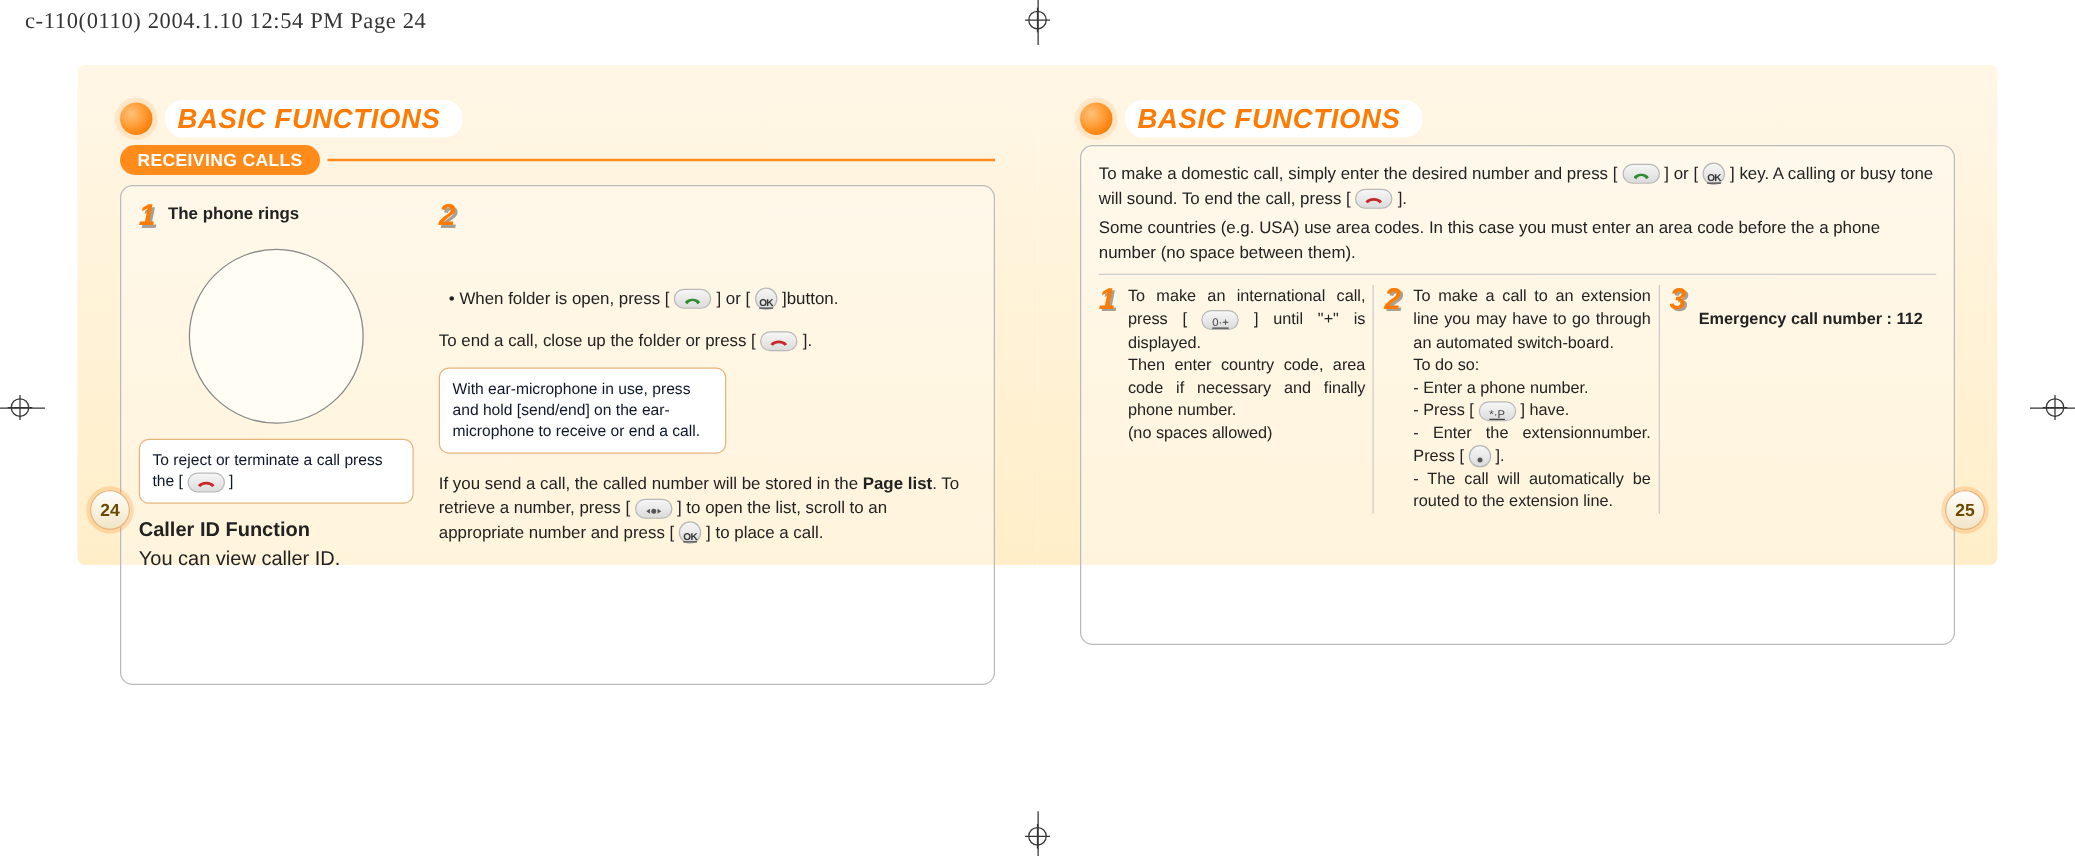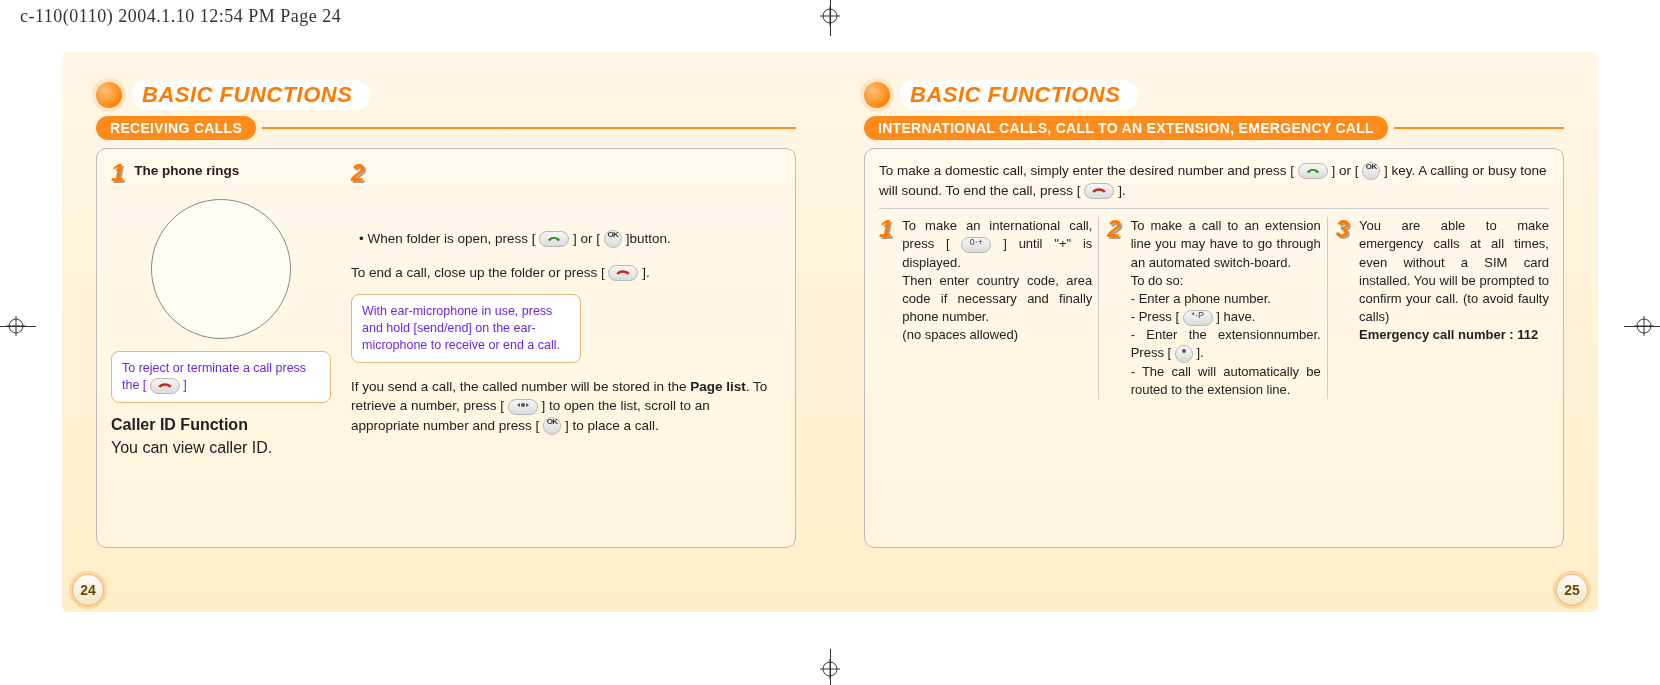--- a/index.html
+++ b/index.html
@@ -28,21 +28,21 @@
   .spread {
     position: absolute;
     top: 52px;
     left: 62px;
     width: 1536px;
     height: 560px;
     display: flex;
   }
   .page {
     width: 768px;
-    height: 560px;
+    height: 400px;
     background: linear-gradient(180deg,#fff6e6 0%,#ffeec8 100%);
     position: relative;
     padding: 28px 34px 24px 34px;
     border-radius: 6px;
   }
   .page.left { border-top-right-radius:0; border-bottom-right-radius:0; }
   .page.right{ border-top-left-radius:0;  border-bottom-left-radius:0;  }
 
   .basic-header {
     display: flex;
@@ -97,44 +97,45 @@
   .step-text { flex:1; }
   .bold { font-weight:bold; }
   .justify { text-align:justify; }
 
   .phone-circle {
     width:140px; height:140px; border:1px solid #888; border-radius:50%;
     margin:14px auto 12px auto; background:#fffdf4;
   }
   .note-box {
     background:#fff; border:1px solid #e7b47a; border-radius:8px;
-    padding:8px 10px; font-size:12.5px; color:#6d28d9; line-height:1.35;
+    padding:8px 10px; font-size:12.5px; color:#0f172a; line-height:1.35;
   }
   .note-narrow { max-width: 230px; }
   .caller { margin-top:10px; font-size:16px; }
 
   .intro { font-size:13.5px; line-height:1.45; margin-bottom:8px; }
 
   .key-icon {
-    display:inline-flex; align-items:flex-start; justify-content:center;
+    display:inline-flex; align-items:flex-end; justify-content:center;
     vertical-align:middle;
     width:30px; height:16px; border-radius:9px;
     background:linear-gradient(180deg,#f6f6f6,#dcdcdc);
     border:1px solid #b8b8b8; font-size:9px; line-height:1; color:#444;
     padding:0 2px;
+    text-decoration:underline;
   }
   .key-icon.round { width:18px; height:18px; border-radius:50%; font-size:8px; }
   .key-icon.green svg { color:#2e8b2e; }
   .key-icon.red   svg { color:#c62828; }
   .key-icon .ok { font-size:8px; font-weight:bold; color:#333; letter-spacing:-.5px;}
 
   .handset-svg { width:16px; height:12px; }
 
   .pagenum {
-    position:absolute; bottom:6px;
+    position:absolute; bottom:28px;
     width:32px; height:32px; border-radius:50%;
     background:linear-gradient(180deg,#fff,#f1e4c4);
     box-shadow:0 0 0 3px rgba(255,140,26,.25), inset 0 0 0 1px #e7b47a;
     display:flex; align-items:center; justify-content:center;
     font-size:14px; font-weight:bold; color:#6b4a00;
   }
   .page.left  .pagenum { left:10px; }
   .page.right .pagenum { right:10px; }
 
   .divider { border-top:1px solid #ccc; margin:8px 0; }
@@ -257,44 +258,41 @@
     </div>
 
     <div class="pagenum">24</div>
   </div>
 
   <div class="page right">
     <div class="basic-header">
       <div class="bullet"></div>
       <div class="basic-title">BASIC FUNCTIONS</div>
     </div>
-    <div class="section-bar">
-      <div class="section-pill">INTERNATIONAL CALLS, CALL TO AN EXTENSION, EMERGENCY CALL</div>
-      <div class="section-line"></div>
-    </div>
 
     <div class="content-box">
       <div class="intro">
         <span>To make a domestic call, simply enter the desired number and press [ </span>
         <span class="key-icon green">
           <svg class="handset-svg" viewBox="0 0 24 12">
               <path d="M3 9 C5 3 19 3 21 9 L18 11 C15 6 9 6 6 11 Z" fill="currentColor"></path>
             </svg>
         </span>
         <span> ] or [ </span>
         <span class="key-icon round">
             <span class="ok">OK</span>
           </span>
         <span> ] key. A calling or busy tone will sound. To end the call, press [ </span>
         <span class="key-icon red">
           <svg class="handset-svg" viewBox="0 0 24 12">
               <path d="M2 8 C6 2 18 2 22 8 L19 10 C16 6 8 6 5 10 Z" fill="currentColor"></path>
             </svg>
         </span>
         <span> ].</span>
+        <div style="margin-top:4px;">Some countries (e.g. USA) use area codes. In this case you must enter an area code before the a phone number (no space between them).</div>
       </div>
       <div class="divider"></div>
       <div class="rcols">
         <div class="rcol">
           <div class="step-row">
             <span class="stepnum">1</span>
             <span class="step-text justify">
               <span>To make an international call, press [ </span>
               <span class="key-icon">
                   <span>0·+</span>
@@ -326,21 +324,21 @@
                 </span>
               <span>  ].</span><br>
               <span>- The call will automatically be routed to the extension line.</span>
             </span>
           </div>
         </div>
         <div class="rcol">
           <div class="step-row">
             <span class="stepnum">3</span>
             <span class="step-text justify">
-              <span>You are able to make emergency calls at all times, even without a SIM card installed. You will be prompted to confirm your call. (to avoid faulty calls)</span><br>
+              <br>
               <span class="bold">Emergency call number : 112</span>
             </span>
           </div>
         </div>
       </div>
     </div>
 
     <div class="pagenum">25</div>
   </div>
 

